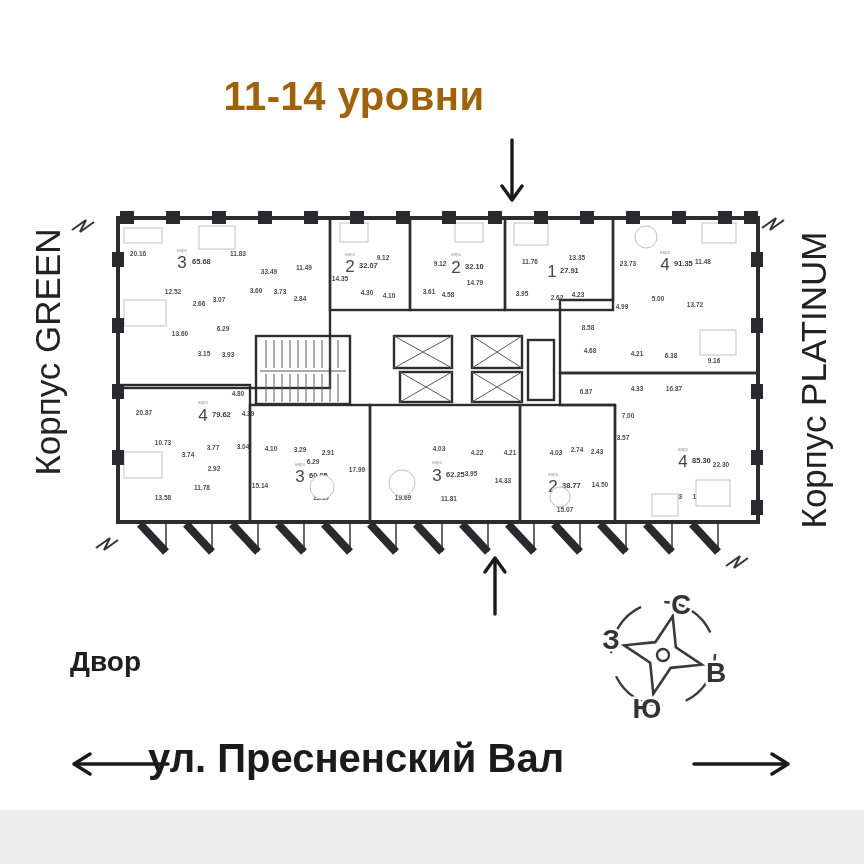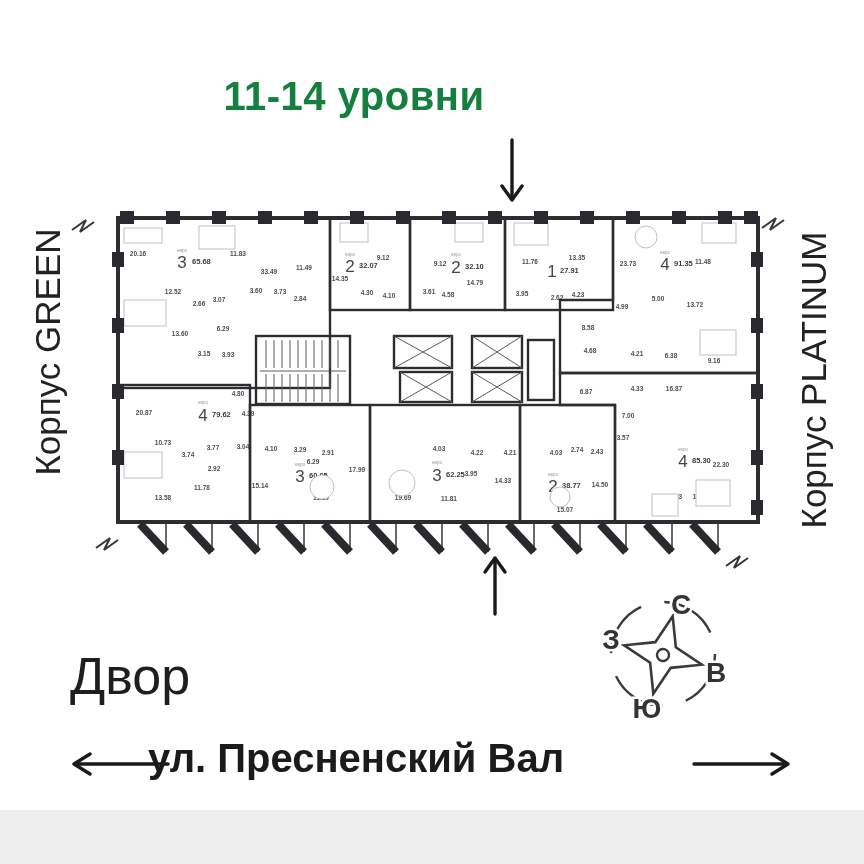--- a/index.html
+++ b/index.html
@@ -4,29 +4,29 @@
 <style>
   html,body{margin:0;padding:0;}
   body{
     width:864px;height:864px;position:relative;overflow:hidden;
     background:#ffffff;
     font-family:"Liberation Sans", sans-serif;
     color:#1c1c1c;
   }
   .page-title{
     position:absolute;left:0;top:74px;width:708px;text-align:center;
-    font-size:40px;font-weight:700;letter-spacing:.5px;color:#15803d;
+    font-size:40px;font-weight:700;letter-spacing:.5px;color:#a16207;
   }
   .side-label{
     position:absolute;white-space:nowrap;font-size:35px;font-weight:500;color:#222;
   }
   .side-label.left{left:48px;top:352px;transform:translate(-50%,-50%) rotate(-90deg);}
   .side-label.right{left:814px;top:380px;transform:translate(-50%,-50%) rotate(-90deg);}
   .courtyard-label{
-    position:absolute;left:70px;top:646px;font-size:52px;font-weight:400;color:#1e1e1e;
+    position:absolute;left:70px;top:646px;font-size:28px;font-weight:700;color:#1e1e1e;
   }
   .street-label{
     position:absolute;left:0;top:736px;width:712px;text-align:center;
     font-size:40px;font-weight:600;color:#1b1b1b;
   }
   .bottom-strip{
     position:absolute;left:0;bottom:0;width:864px;height:54px;background:#ededed;
   }
   svg{position:absolute;left:0;top:0;}
   

